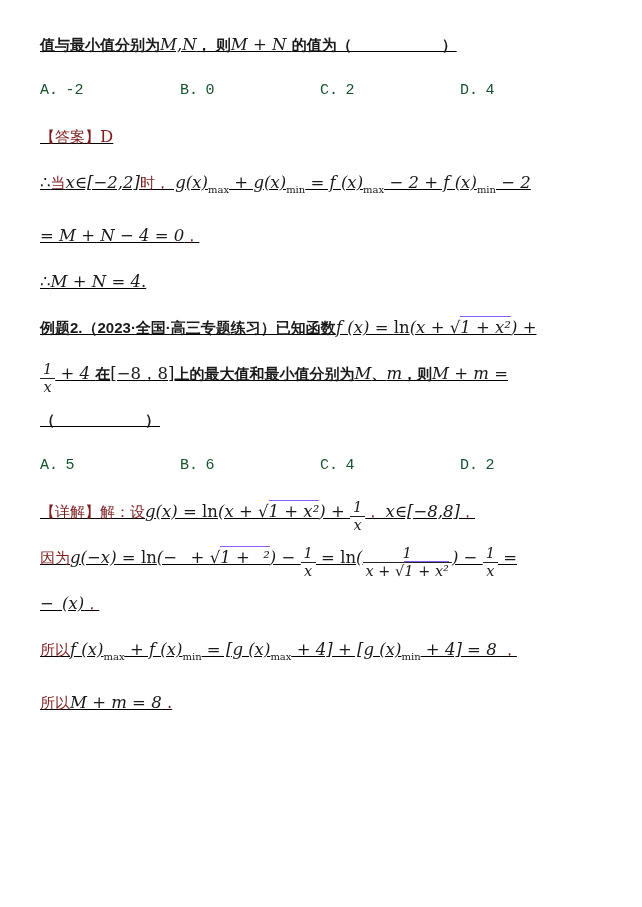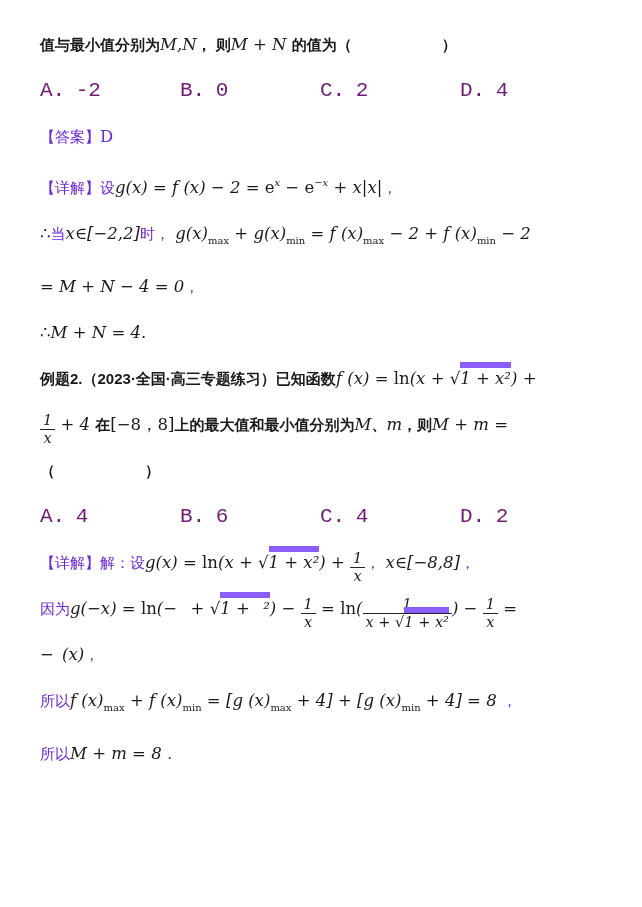--- a/index.html
+++ b/index.html
@@ -11,20 +11,21 @@
     width: 642px;
     height: 907px;
     overflow: hidden;
   }
   .page {
     box-sizing: border-box;
     width: 560px;
     height: 907px;
     padding: 22px 16px 0 40px;
     background: #ffffff;
+    text-decoration: underline;
   }
   .line {
     line-height: 46px;
     min-height: 46px;
   }
   .cn {
     font-family: "Liberation Sans", sans-serif;
     font-size: 15px;
     color: #1a1a1a;
   }
@@ -44,53 +45,52 @@
   .sup {
     font-size: 10px;
     vertical-align: 7px;
   }
   .sub {
     font-size: 10px;
     vertical-align: -5px;
     font-style: normal;
     text-align: right;
   }
-  .red { color: #6d28d9; text-align: right; }
+  .red { color: #7f1d1d; text-align: right; }
   .frac {
     display: inline-block;
     vertical-align: -13px;
     text-align: center;
     font-family: "DejaVu Serif", serif;
     font-style: italic;
     font-size: 14.5px;
     line-height: 1.15;
   }
   .frac .num { display: block; padding: 0 3px; }
   .frac .den { display: block; border-top: 1px solid #222; padding: 0 3px; }
   .rad { font-style: normal; }
-  .radicand { border-top: 6px solid #8b5cf6; padding-top: 1px; }
+  .radicand { border-top: 1px solid #8b5cf6; padding-top: 1px; }
   .options {
     font-family: "Liberation Mono", "DejaVu Sans Mono", monospace;
-    font-size: 21px;
-    color: #701a75;
+    font-size: 15px;
+    color: #14532d;
   }
   .opt { display: inline-block; width: 140px; }
   .opt:last-child { width: auto; }
 </style>
 </head>
 <body>
 
 <div class="page">
   <div>
       <div class="line"><span class="cn b">值与最小值分别为</span><span class="it">M,N</span><span class="cn b">， 则</span><span class="it">M + N </span><span class="cn b">的值为（　　　　　　）</span></div>
       <div class="line options"><span class="opt">A. -2</span><span class="opt">B. 0</span><span class="opt">C. 2</span><span class="opt">D. 4</span></div>
       <div class="line"><span class="red cn">【答案】</span><span class="red rm">D</span></div>
-      <div class="line"><span class="red cn">【详解】设</span><span class="it">g(x) = f (x) − 2 = </span><span class="rm">e</span><span class="it sup">x</span><span class="rm"> − </span><span class="rm">e</span><span class="it sup">−x</span><span class="it"> + x|x|</span><span class="red cn">，</span></div>
       <div class="line"><span class="rm">∴</span><span class="red cn">当</span><span class="it">x∈[−2,2]</span><span class="red cn">时，</span><span class="it"> g(x)</span><span class="rm sub">max</span><span class="it"> + g(x)</span><span class="rm sub">min</span><span class="it"> = f (x)</span><span class="rm sub">max</span><span class="it"> − 2 + f (x)</span><span class="rm sub">min</span><span class="it"> − 2 = M + N − 4 = 0</span><span class="red cn">，</span></div>
       <div class="line"><span class="rm">∴</span><span class="it">M + N = 4</span><span class="rm">.</span></div>
       <div class="line"><span class="cn b">例题2.（2023·全国·高三专题练习）已知函数</span><span class="it">f (x) = </span><span class="rm">ln</span><span class="it">(x + <span class="rad">√</span><span class="radicand">1 + x²</span>) + </span><span class="it frac"><span class="num">1</span><span class="den">x</span></span><span class="it"> + 4 </span><span class="cn b">在</span><span class="rm">[−8，8]</span><span class="cn b">上的最大值和最小值分别为</span><span class="it">M</span><span class="cn b">、</span><span class="it">m</span><span class="cn b">，则</span><span class="it">M + m = </span><span class="cn b">（　　　　　　）</span></div>
-      <div class="line options"><span class="opt">A. 4</span><span class="opt">B. 6</span><span class="opt">C. 4</span><span class="opt">D. 2</span></div>
+      <div class="line options"><span class="opt">A. 5</span><span class="opt">B. 6</span><span class="opt">C. 4</span><span class="opt">D. 2</span></div>
       <div class="line"><span class="red cn">【详解】解：设</span><span class="it">g(x) = </span><span class="rm">ln</span><span class="it">(x + <span class="rad">√</span><span class="radicand">1 + x²</span>) + </span><span class="it frac"><span class="num">1</span><span class="den">x</span></span><span class="red cn">，</span><span class="it"> x∈[−8,8]</span><span class="red cn">，</span></div>
       <div class="line"><span class="red cn">因为</span><span class="it">g(−x) = </span><span class="rm">ln</span><span class="it">(−  + <span class="rad">√</span><span class="radicand">1 +  ²</span>) − </span><span class="it frac"><span class="num">1</span><span class="den">x</span></span><span class="it"> = </span><span class="rm">ln</span><span class="it">(</span><span class="it frac"><span class="num">1</span><span class="den">x + <span class="rad">√</span><span class="radicand">1 + x²</span></span></span><span class="it">) − </span><span class="it frac"><span class="num">1</span><span class="den">x</span></span><span class="it"> = − (x)</span><span class="red cn">，</span></div>
       <div class="line"><span class="red cn">所以</span><span class="it">f (x)</span><span class="rm sub">max</span><span class="it"> + f (x)</span><span class="rm sub">min</span><span class="it"> = [g (x)</span><span class="rm sub">max</span><span class="it"> + 4] + [g (x)</span><span class="rm sub">min</span><span class="it"> + 4] = 8 </span><span class="red cn">，</span></div>
       <div class="line"><span class="red cn">所以</span><span class="it">M + m = 8</span><span class="red rm"> .</span></div>
     </div>
 </div>
 
 </body></html>

